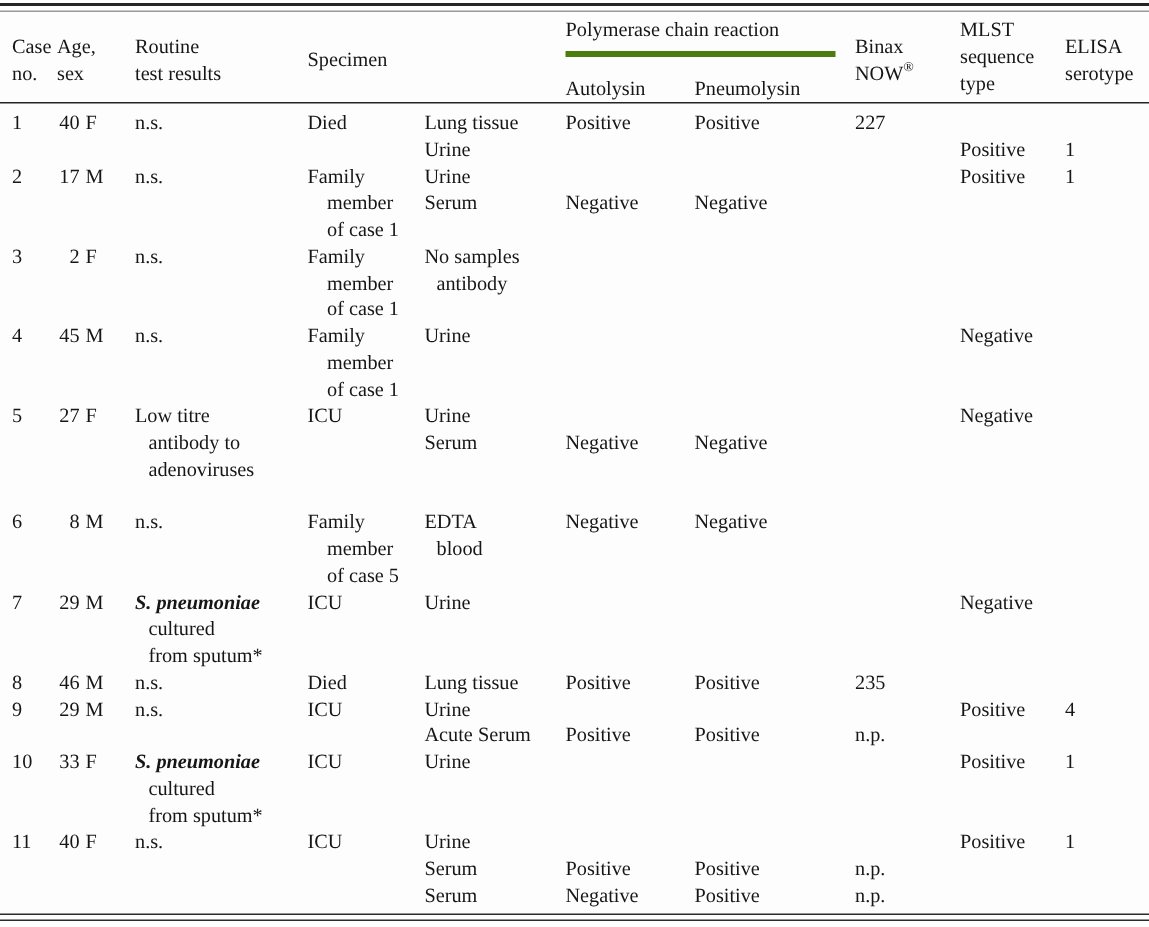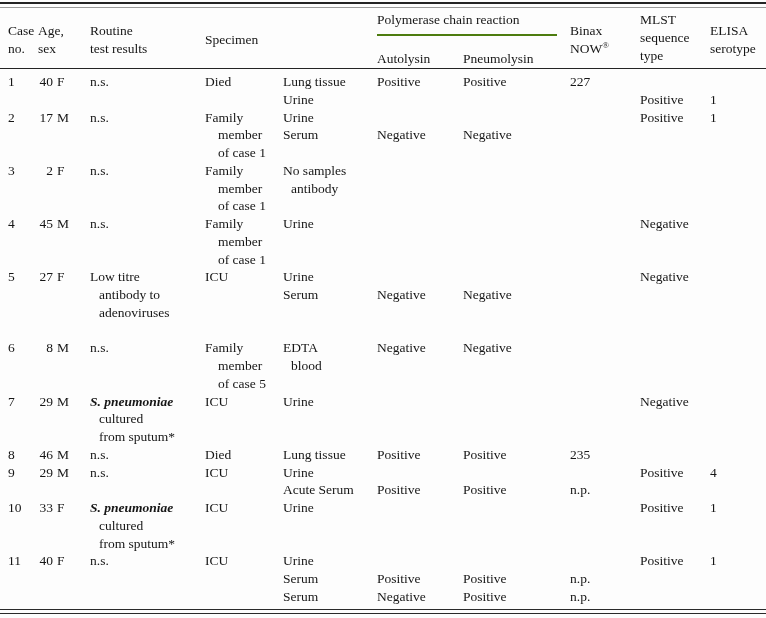--- a/index.html
+++ b/index.html
@@ -16,21 +16,21 @@
 
   .grid {
     display:grid;
     grid-template-columns:30px 52px 115px 78px 94px 86px 107px 70px 70px 56px;
     padding-left:8px;
   }
   #header { height:57px; padding-top:3px; }
   .hcell { display:flex; flex-direction:column; justify-content:center; }
   .hcell.top { justify-content:flex-start; }
   .pcr-cell { grid-column:6 / 8; display:flex; flex-direction:column; justify-content:space-between; }
-  .pcr-title { width:180px; padding-bottom:5px; border-bottom:2px solid #4d7c0f; }
+  .pcr-title { width:180px; padding-bottom:5px; border-bottom:4px solid #4d7c0f; }
   .pcr-subs { display:grid; grid-template-columns:86px auto; }
   sup.reg { font-size:9px; vertical-align:super; line-height:0; }
 
   #tbody { padding-top:4px; }
   .row { height:17.75px; }
   .cell { white-space:nowrap; overflow:visible; }
   .ind    { padding-left:13px; }
   .ind-r  { padding-left:9px; }
   .ind-sm { padding-left:8px; }
   .it     { font-style:italic;font-weight:bold; }

